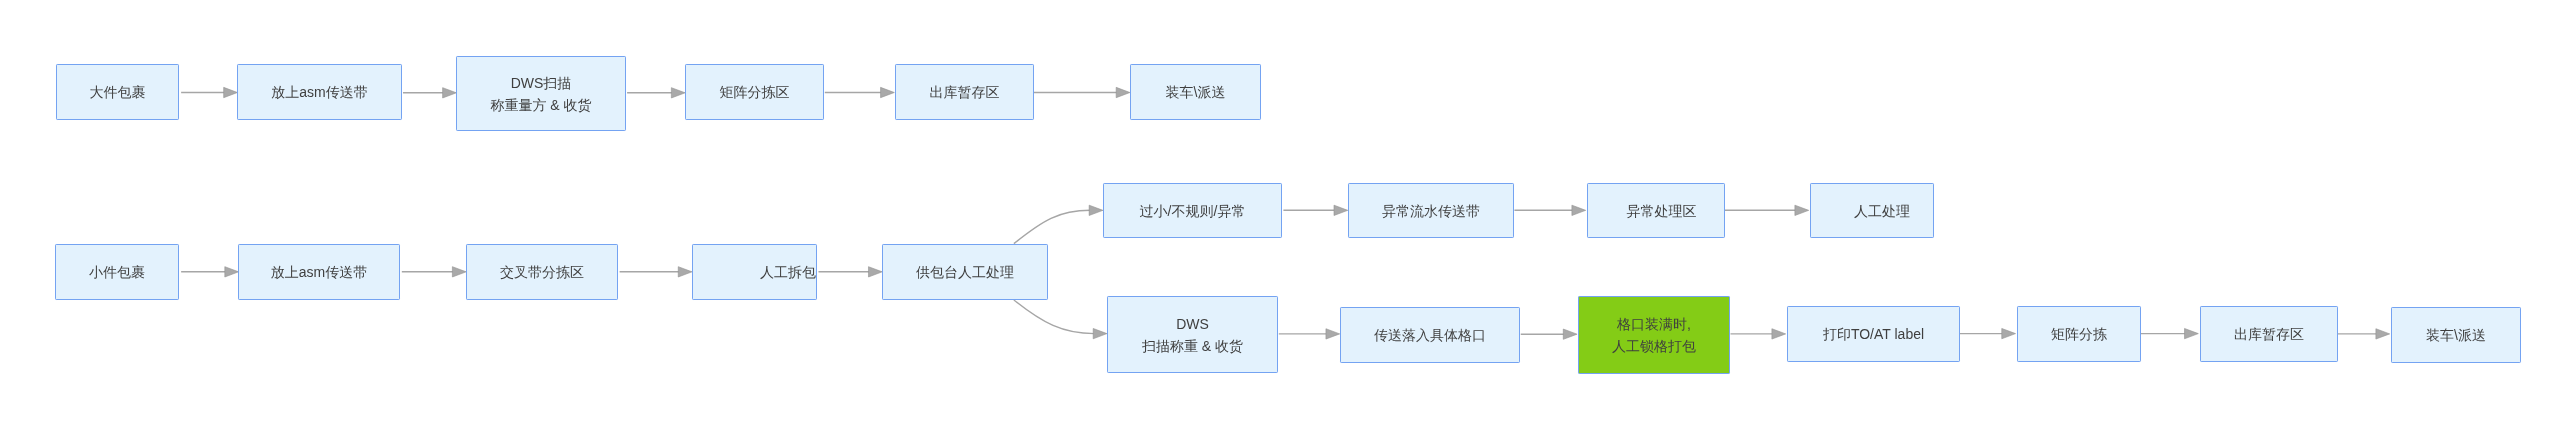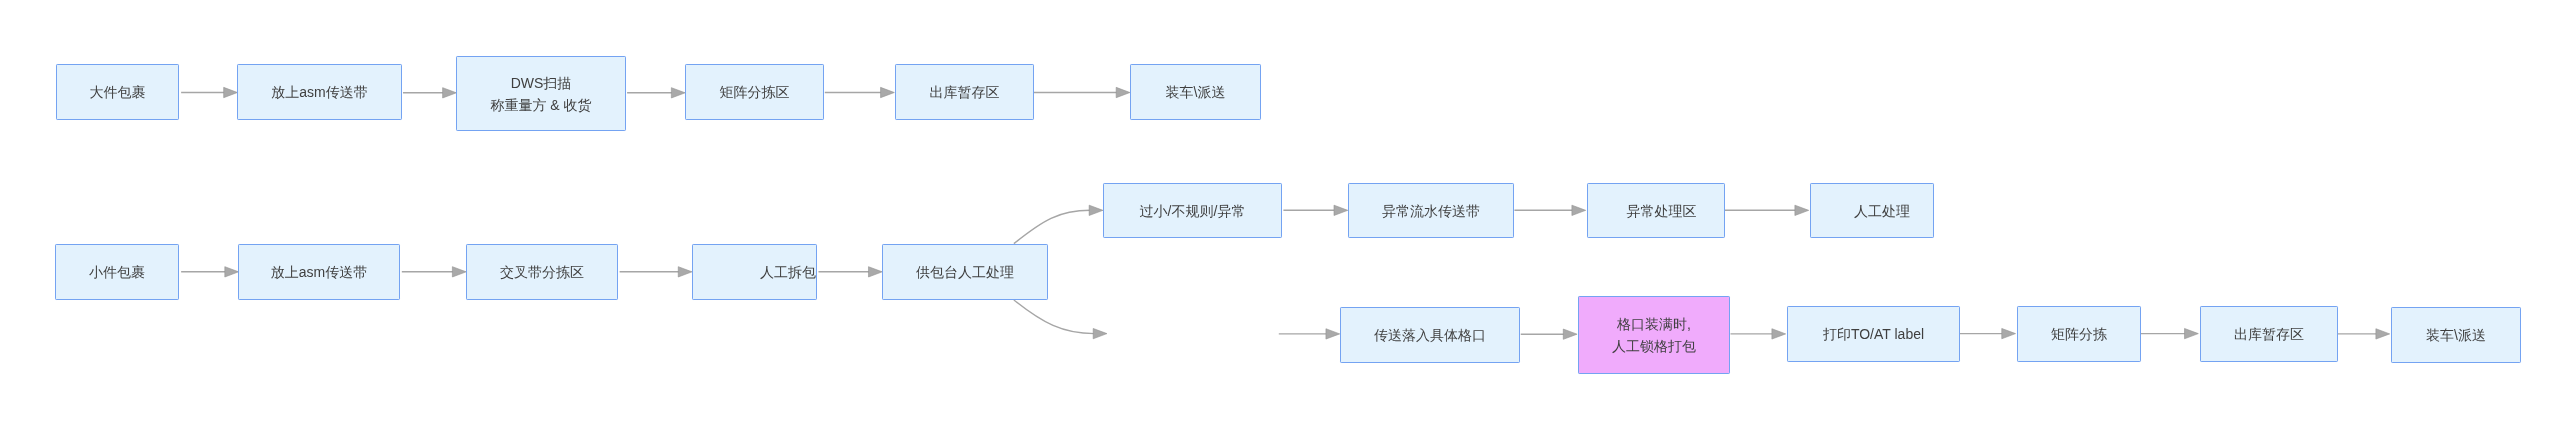--- a/index.html
+++ b/index.html
@@ -160,24 +160,28 @@
     </div>
     <div class="node" style="left: 1348px; top: 183px; width: 166px; height: 55px; background: rgb(227, 242, 253); border-color: rgb(116, 163, 242); color: rgb(63, 63, 63);">
       <div>异常流水传送带</div>
     </div>
     <div class="node" style="left: 1587px; top: 183px; width: 138px; height: 55px; background: rgb(227, 242, 253); border-color: rgb(116, 163, 242); color: rgb(63, 63, 63); padding-left: 11px;">
       <div>异常处理区</div>
     </div>
     <div class="node" style="left: 1810px; top: 183px; width: 124px; height: 55px; background: rgb(227, 242, 253); border-color: rgb(116, 163, 242); color: rgb(63, 63, 63); padding-left: 20px;">
       <div>人工处理</div>
     </div>
+    <div class="node" style="left: 1107px; top: 296px; width: 171px; height: 77px; background: rgb(227, 242, 253); border-color: rgb(116, 163, 242); color: rgb(63, 63, 63);">
+      <div>DWS</div>
+      <div>扫描称重 &amp; 收货</div>
+    </div>
     <div class="node" style="left: 1340px; top: 307px; width: 180px; height: 56px; background: rgb(227, 242, 253); border-color: rgb(116, 163, 242); color: rgb(63, 63, 63);">
       <div>传送落入具体格口</div>
     </div>
-    <div class="node" style="left: 1578px; top: 296px; width: 152px; height: 78px; background: #f0abfc; border-color: rgb(116, 163, 242); color: rgb(63, 63, 63);">
+    <div class="node" style="left: 1578px; top: 296px; width: 152px; height: 78px; background: #84cc16; border-color: rgb(116, 163, 242); color: rgb(63, 63, 63);">
       <div>格口装满时,</div>
       <div>人工锁格打包</div>
     </div>
     <div class="node" style="left: 1787px; top: 306px; width: 173px; height: 56px; background: rgb(227, 242, 253); border-color: rgb(116, 163, 242); color: rgb(63, 63, 63);">
       <div>打印TO/AT label</div>
     </div>
     <div class="node" style="left: 2017px; top: 306px; width: 124px; height: 56px; background: rgb(227, 242, 253); border-color: rgb(116, 163, 242); color: rgb(63, 63, 63);">
       <div>矩阵分拣</div>
     </div>
     <div class="node" style="left: 2200px; top: 306px; width: 138px; height: 56px; background: rgb(227, 242, 253); border-color: rgb(116, 163, 242); color: rgb(63, 63, 63);">

